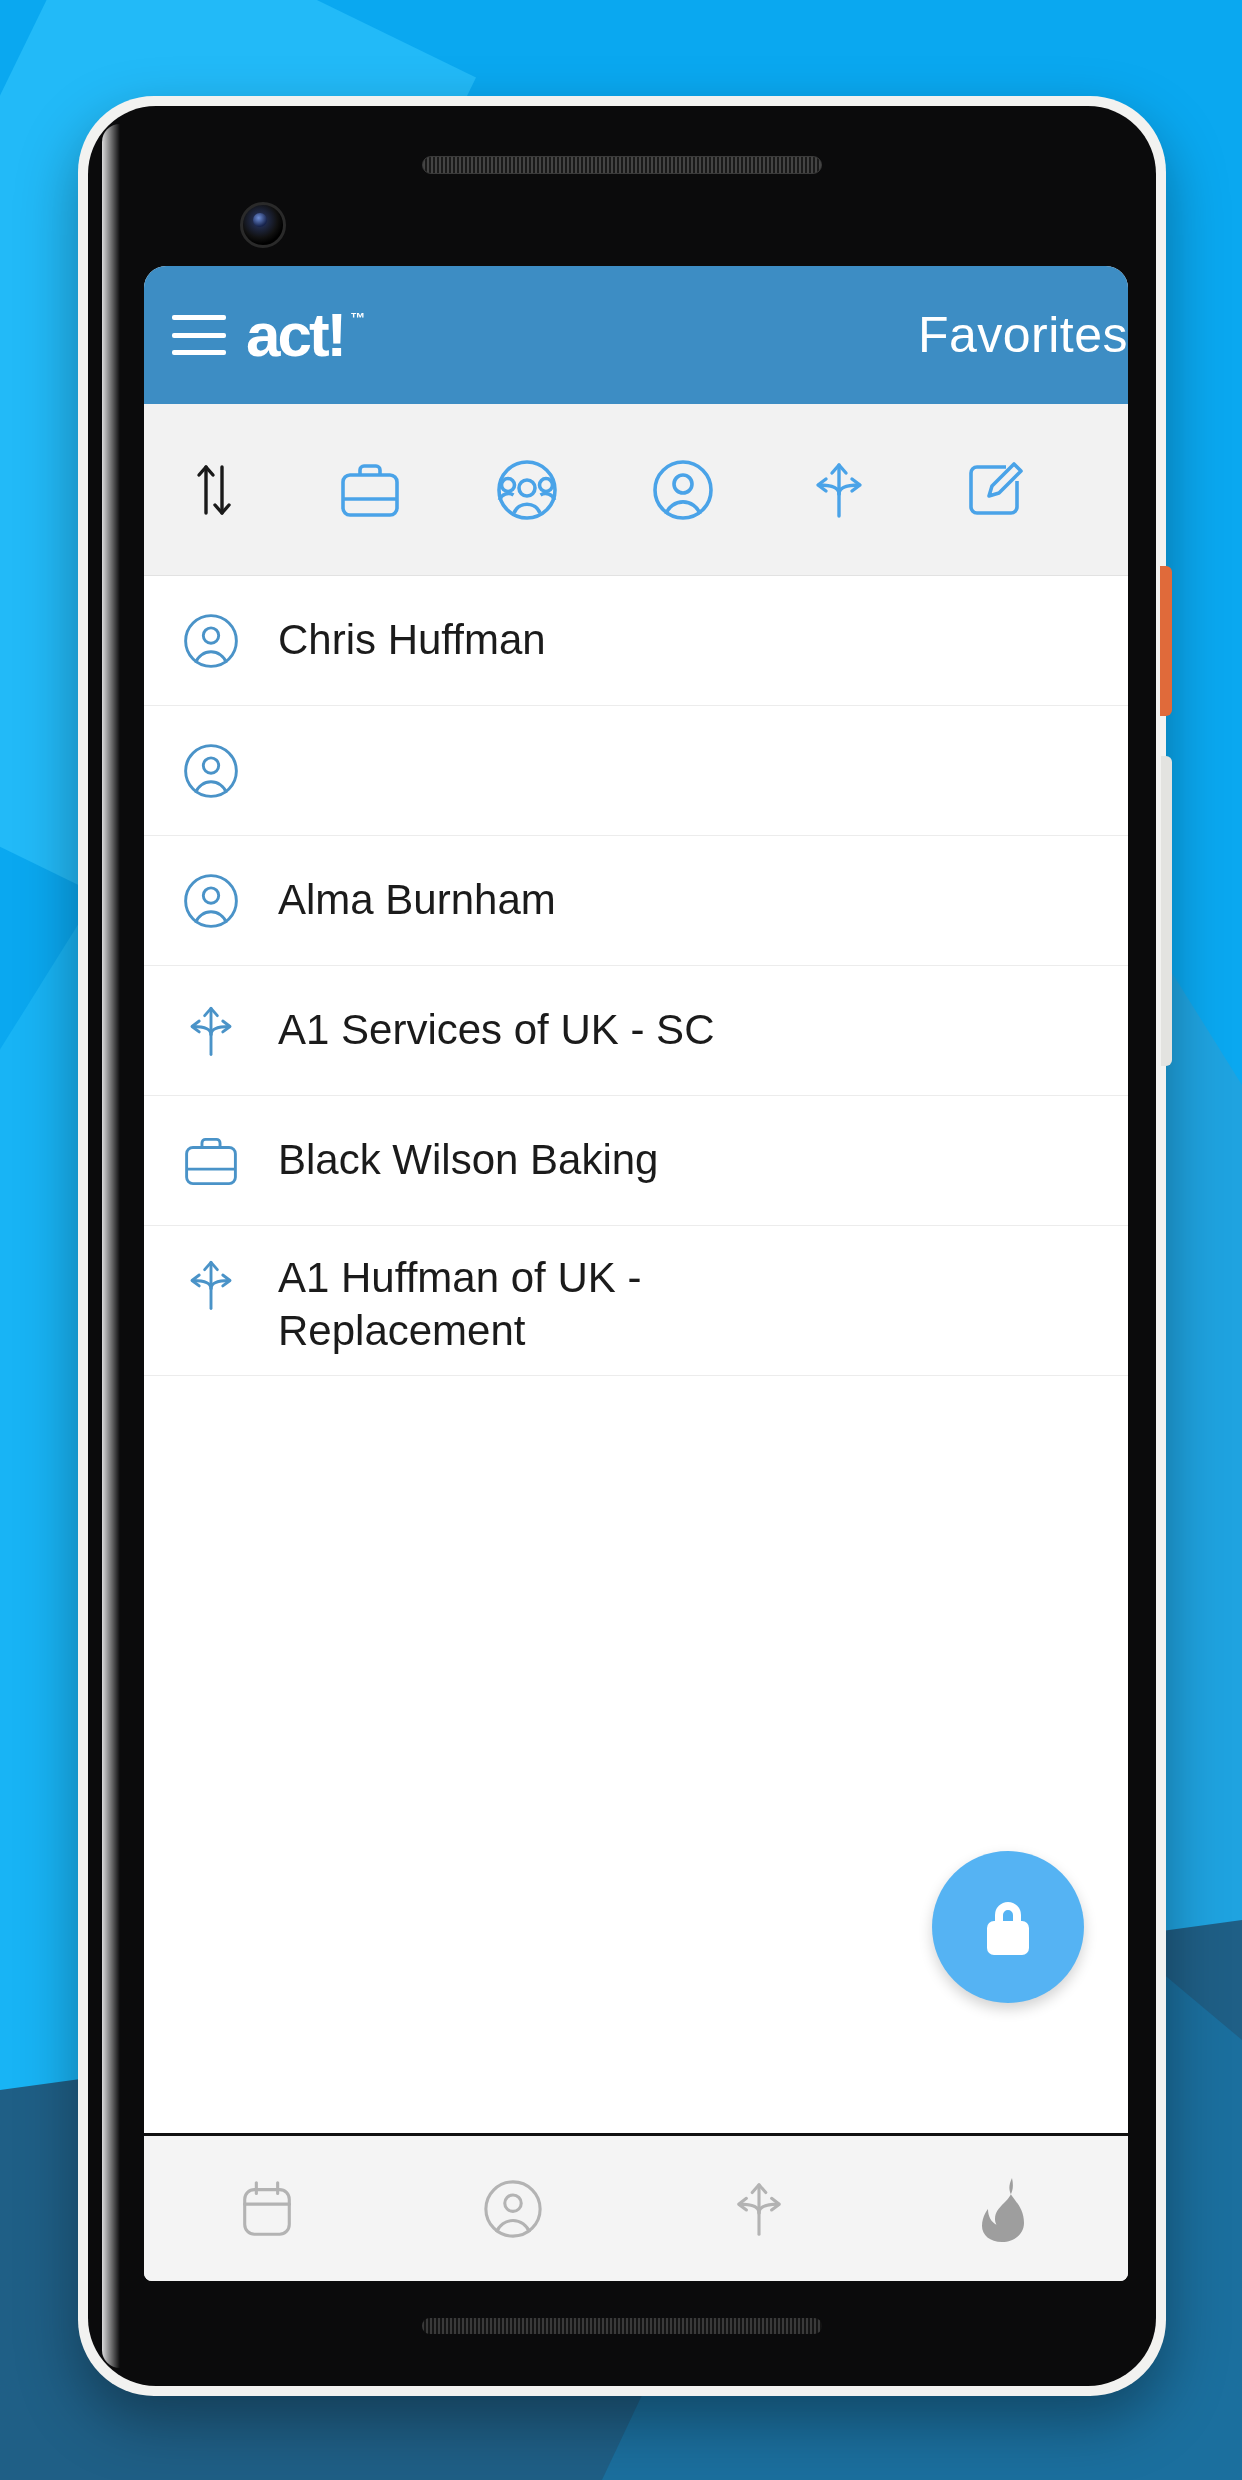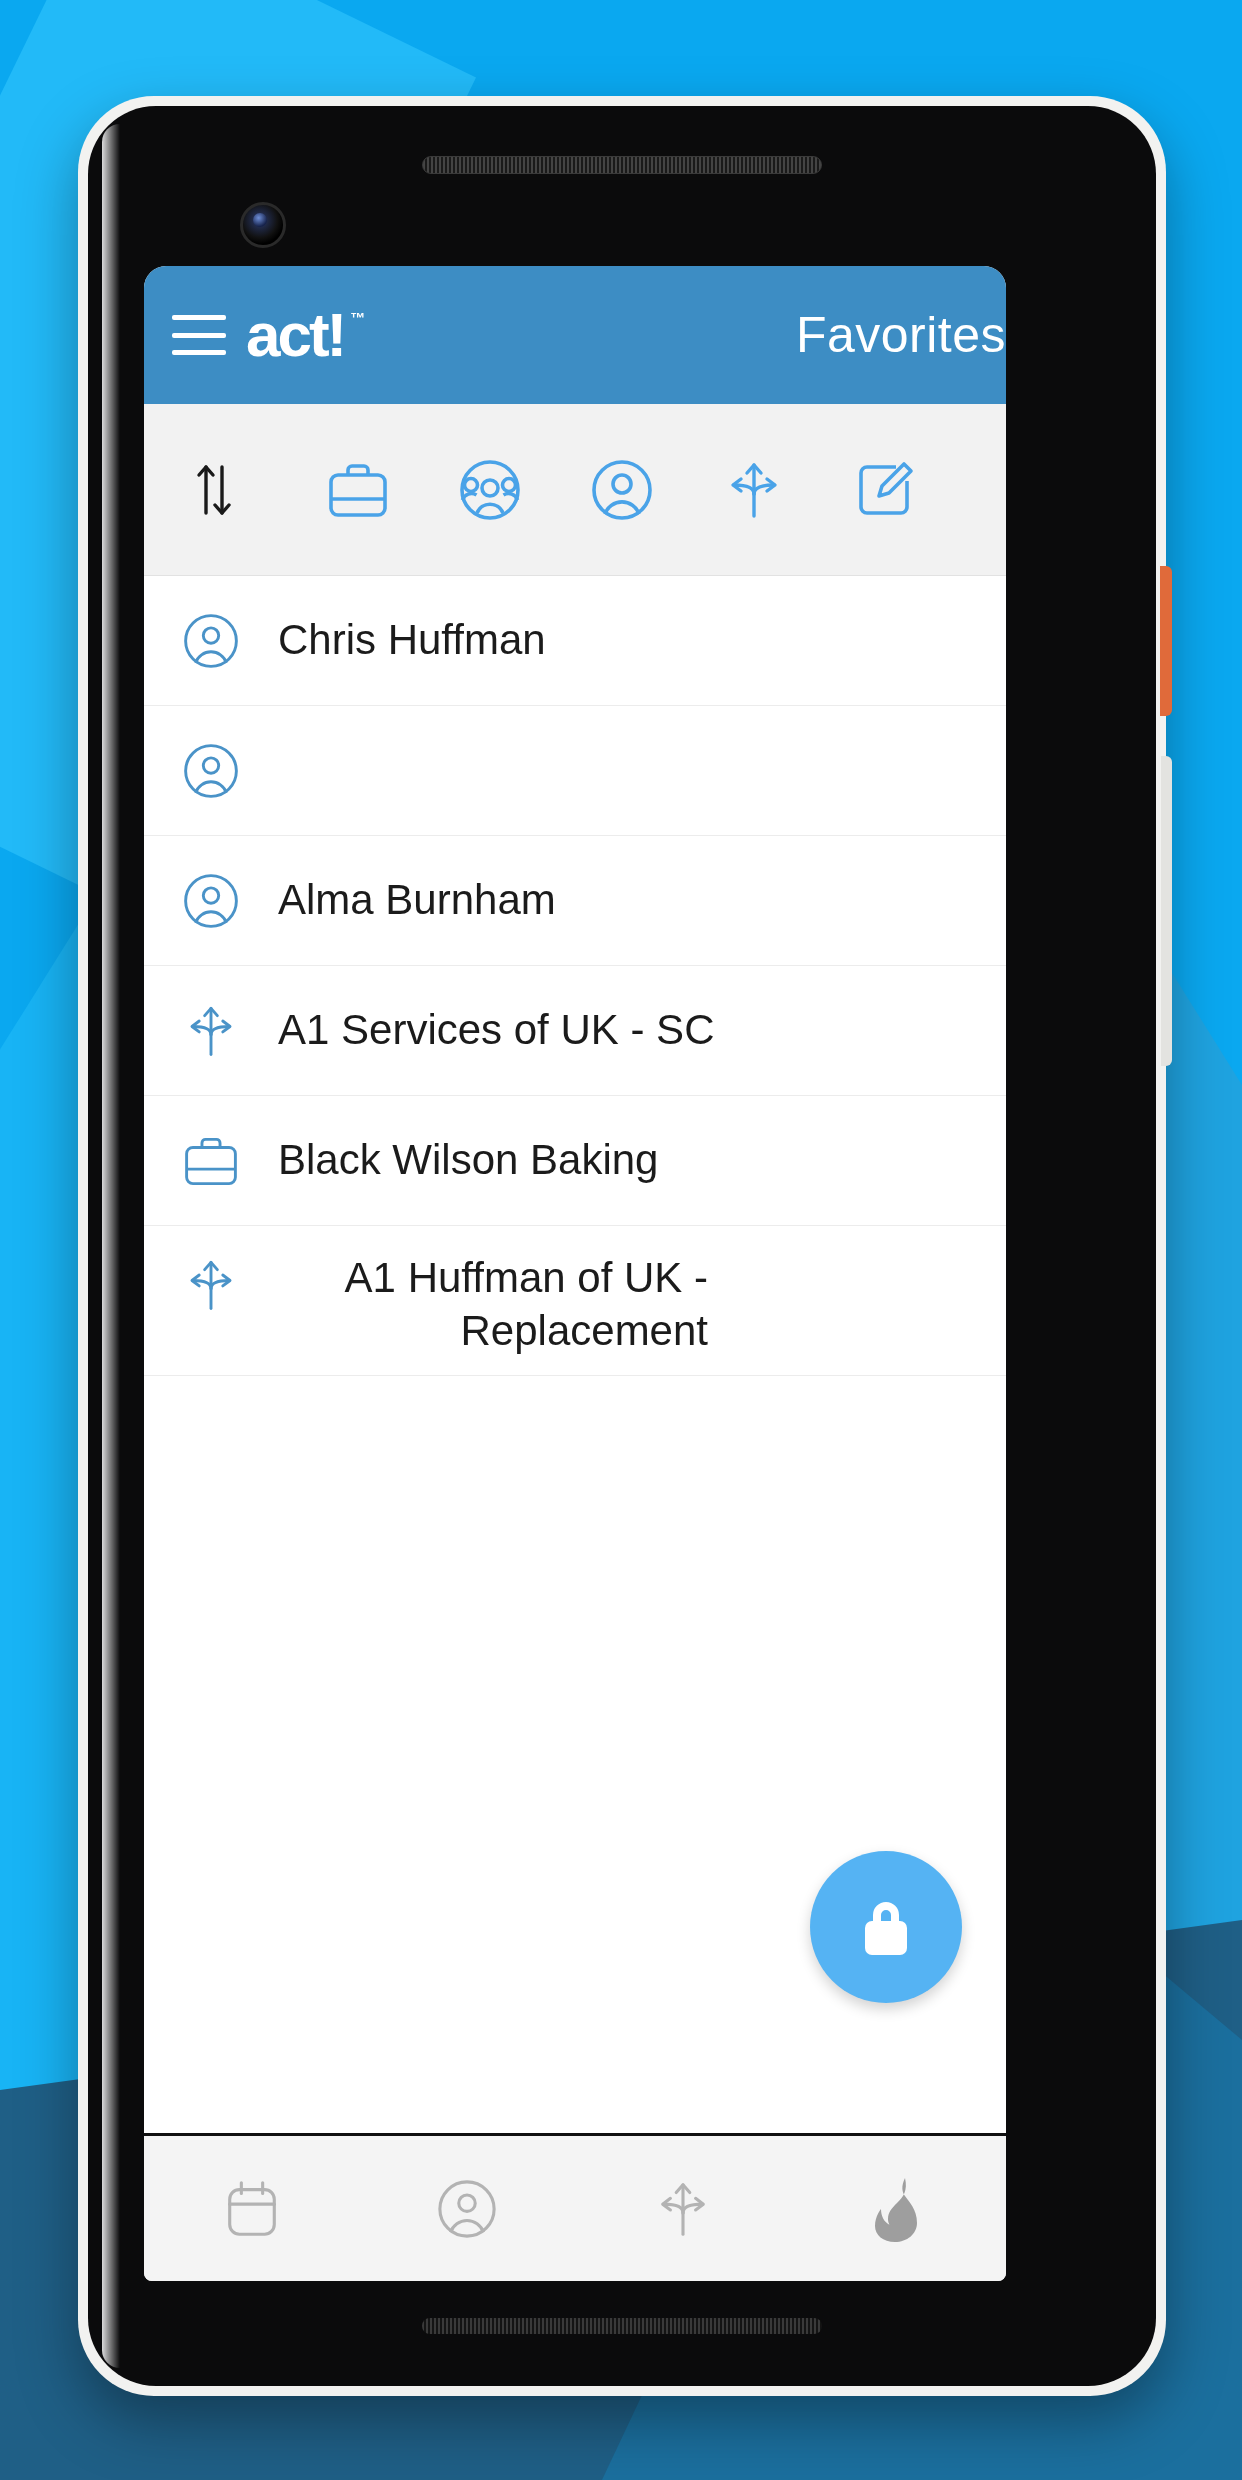--- a/index.html
+++ b/index.html
@@ -125,21 +125,21 @@
     bottom: 52px;
     width: 400px; height: 16px;
     border-radius: 9px;
     background: repeating-linear-gradient(90deg,#3a3a3a 0 2px,#141414 2px 4px);
   }
 
   
   .screen {
     position: absolute;
     left: 66px; top: 170px;
-    width: 862px; height: 2015px;
+    width: 984px; height: 2015px;
     background: #ffffff;
     border-radius: 22px 22px 8px 8px;
     overflow: hidden;
     display: flex;
     flex-direction: column;
   }
 
   
   .appbar {
     height: 138px;
@@ -205,21 +205,20 @@
     overflow: hidden;
     position: relative;
   }
   .row {
     display: flex;
     align-items: center;
     padding: 0 30px;
     min-height: 130px;
     border-bottom: 1px solid #ececec;
     cursor: pointer;
-    text-align: right;
   }
   .row-icon {
     width: 74px; flex: none;
     display: flex; align-items: center; justify-content: center;
   }
   .row-label {
     margin-left: 30px;
     font-size: 42px;
     color: #1b1b1b;
     line-height: 1.26;

